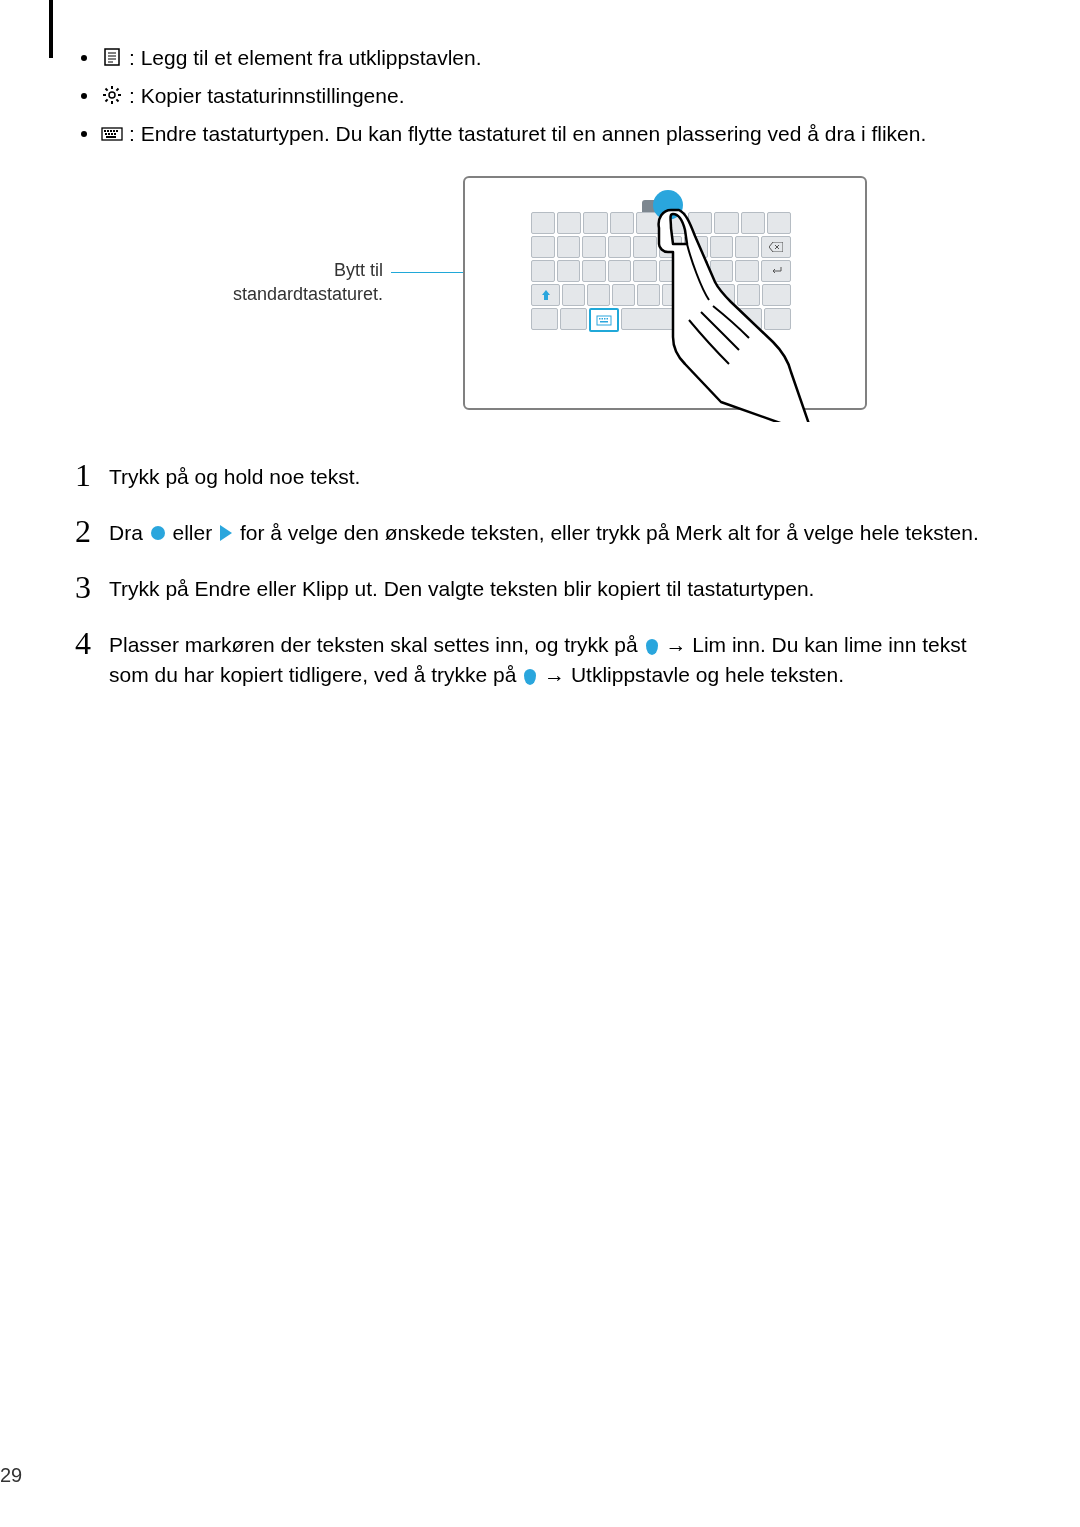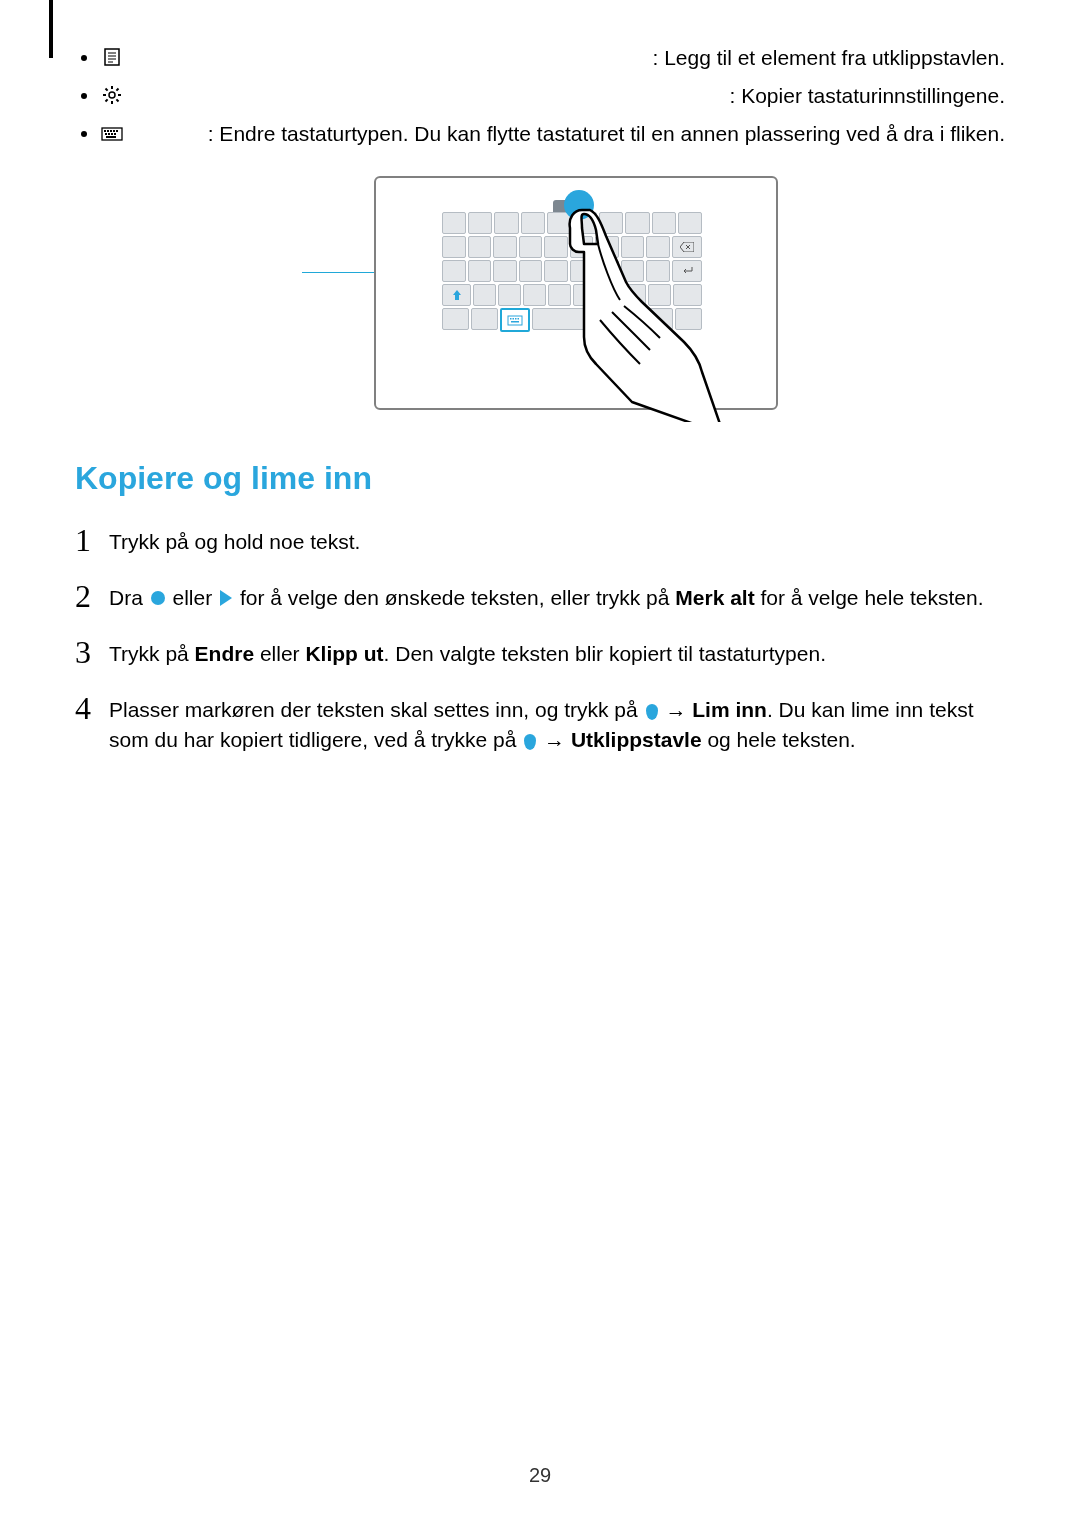--- a/index.html
+++ b/index.html
@@ -55,21 +55,20 @@
     display: inline-flex;
     align-items: center;
     justify-content: center;
     width: 22px;
     height: 22px;
     margin: 6px 6px 0 0;
     flex: 0 0 auto;
   }
   .bullet-text {
     flex: 1;
-    text-align: right;
   }
   .figure-wrap {
     display: flex;
     align-items: flex-start;
     justify-content: center;
     margin: 20px 0 50px 0;
     position: relative;
   }
   .figure-caption {
     text-align: right;
@@ -199,25 +198,25 @@
     border-radius: 50% 50% 50% 50% / 60% 60% 40% 40%;
     transform: rotate(180deg);
     position: relative;
     top: 2px;
   }
   .page-num {
     position: absolute;
     bottom: 40px;
     left: 0;
     width: 100%;
-    text-align: center;
+    text-align: left;
     font-size: 20px;
     color: #333;
   }
-  b { font-weight: bold; }
+  b { font-weight: normal; }
 </style>
 </head>
 <body>
 
 <div class="header-rule"></div>
 <div class="page">
 
 
   <ul class="bullet-list">
     <li>
@@ -267,20 +266,24 @@
             <rect x="10" y="9" width="2" height="2" fill="#000"></rect>
             <rect x="13" y="9" width="2" height="2" fill="#000"></rect>
             <rect x="5" y="12" width="10" height="2" fill="#000"></rect>
           </svg>
       </span>
       <span class="bullet-text">: Endre tastaturtypen. Du kan flytte tastaturet til en annen plassering ved å dra i fliken.</span>
     </li>
   </ul>
 
   <div class="figure-wrap">
+    <div class="figure-caption">
+      <span>Bytt til</span><br>
+      <span>standardtastaturet.</span>
+    </div>
     <div class="caption-line"></div>
     <div class="figure-box">
       <div class="kb">
         <div class="kb-tab"></div>
         <div class="kb-row">
             <div class="kb-key"></div>
             <div class="kb-key"></div>
             <div class="kb-key"></div>
             <div class="kb-key"></div>
             <div class="kb-key"></div>
@@ -387,21 +390,20 @@
                    C28 28 26 22 30 22 Z" fill="#ffffff" stroke="#000" stroke-width="2.5" stroke-linejoin="round"></path>
           <path d="M44 52 C48 68 58 96 66 108" fill="none" stroke="#000" stroke-width="2"></path>
           <path d="M70 114 C80 122 96 136 106 146" fill="none" stroke="#000" stroke-width="2"></path>
           <path d="M58 120 C68 130 84 146 96 158" fill="none" stroke="#000" stroke-width="2"></path>
           <path d="M46 128 C56 140 72 158 86 172" fill="none" stroke="#000" stroke-width="2"></path>
         </svg>
       </div>
     </div>
   </div>
 
-  <div class="section-title">Kopiere og lime inn</div>
 
   <ol class="steps">
     <li>
       <span class="step-num">1</span>
       <span class="step-body">Trykk på og hold noe tekst.</span>
     </li>
     <li>
       <span class="step-num">2</span>
       <span class="step-body">
         <span>Dra </span><span class="marker tear"></span><span> eller </span><span class="marker tri"></span><span> for å velge den ønskede teksten, eller trykk på </span><b>Merk alt</b><span> for å velge hele teksten.</span>

